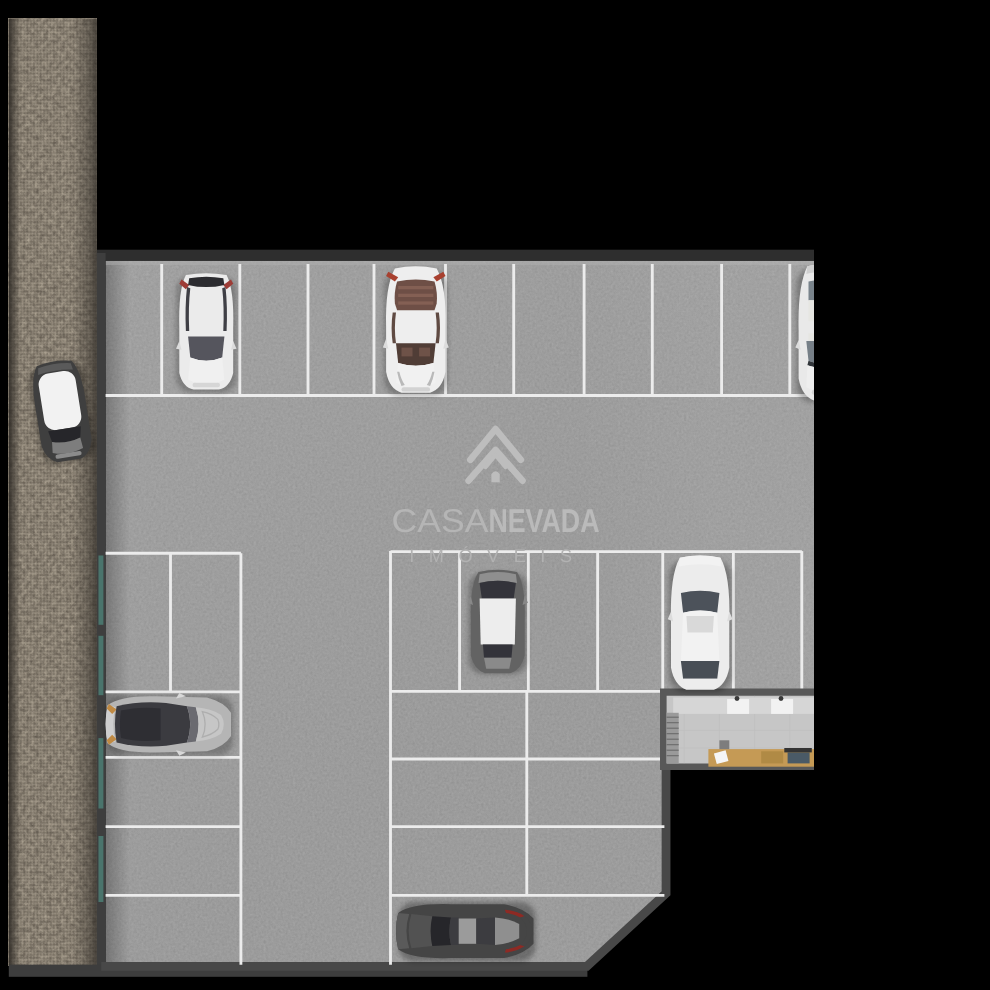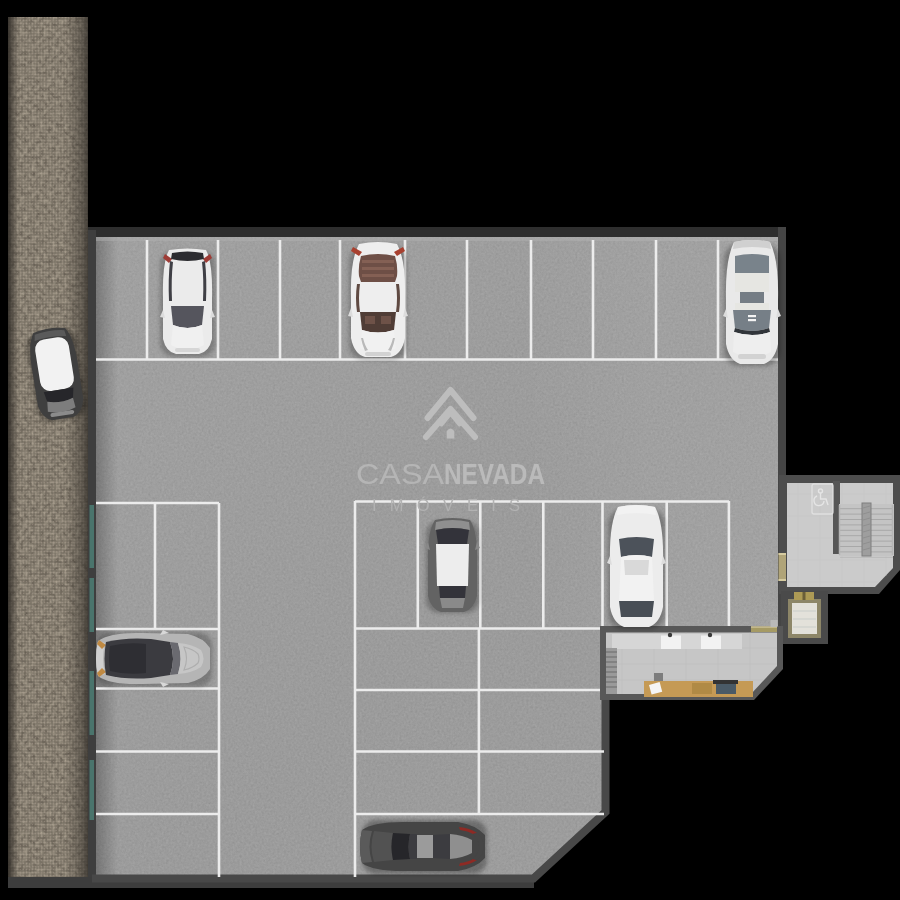--- a/index.html
+++ b/index.html
@@ -1,16 +1,16 @@
 <!DOCTYPE html>
 <html><head>
 <meta charset="utf-8">
 <style>
   html,body{margin:0;padding:0;background:#000;}
-  .page{position:relative;width:900px;height:900px;background:#3b82f6;overflow:hidden;
+  .page{position:relative;width:740px;height:900px;background:#3b82f6;overflow:hidden;
         font-family:"Liberation Sans", sans-serif;}
   svg{display:block}
 </style>
 </head>
 <body>
 <div class="page">
 <svg width="900" height="900" viewBox="0 0 900 900">
 <defs>
   <filter id="striptex" x="0" y="0" width="100%" height="100%" color-interpolation-filters="sRGB">
     <feTurbulence type="fractalNoise" baseFrequency="0.25 0.25" numOctaves="3" seed="7"></feTurbulence>

